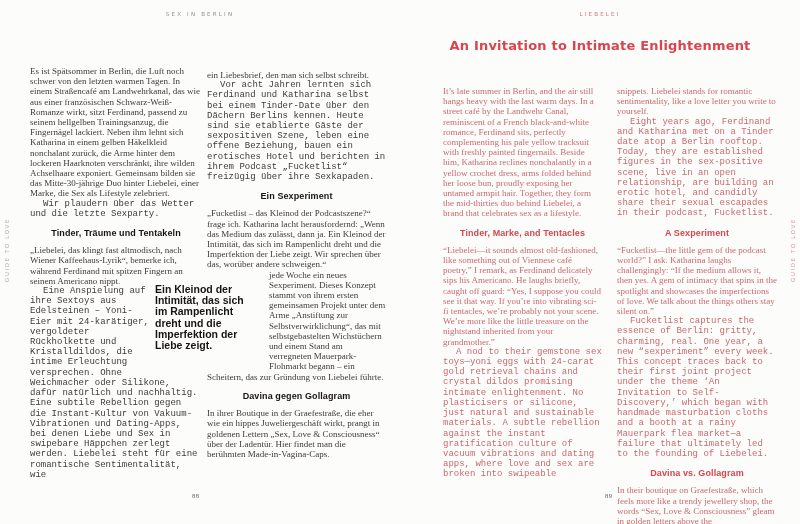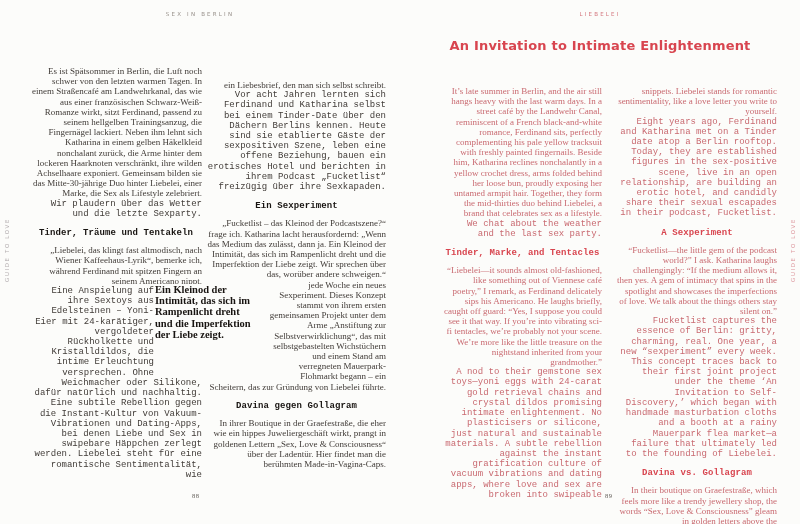--- a/index.html
+++ b/index.html
@@ -30,43 +30,43 @@
   #page-right .vlabel{right:4px;color:#dd9aa0;}
 
   .pagenum{
     position:absolute;top:492px;font-size:6.5px;color:#5f5a55;letter-spacing:.5px;
     font-family:"Liberation Serif", serif;
   }
   #page-left .pagenum{left:192px;}
   #page-right .pagenum{left:205px;}
 
   .col{position:absolute;font-size:9px;line-height:10.2px;color:#403b37;}
-  .col p{margin:0;text-align:right;}
+  .col p{margin:0;}
   .indent{text-indent:13px;font-family:Liberation Mono, monospace;}
   #l-col1{left:30px;top:66px;width:172px;}
-  #l-col2{left:207px;top:80px;width:179px;}
+  #l-col2{left:207px;top:70px;width:179px;}
   #r-col1{left:43px;top:86px;width:159px;}
   #r-col2{left:217px;top:86px;width:160px;}
   #page-right .col{color:#c96a71;}
 
   .heading{
-    font-family:Liberation Mono, monospace;font-weight:bold;font-size:9px;
+    font-family:Liberation Sans, sans-serif;font-weight:bold;font-size:9px;
     text-align:center;margin:9px 0 7px;color:#181411;letter-spacing:.1px;
   }
   #page-right .heading{color:#d8454f;}
 
   .article-title{
     position:absolute;top:38px;left:-10px;width:420px;text-align:center;
     font-family:"DejaVu Sans", sans-serif;font-weight:bold;font-size:13px;
     color:#d8454f;letter-spacing:.2px;
   }
 
   .pullquote{
     position:absolute;left:155px;top:284px;width:101px;
-    font-family:Liberation Serif, serif;font-weight:bold;
+    font-family:Liberation Sans, sans-serif;font-weight:bold;
     font-size:10.5px;line-height:11.2px;color:#181411;
     background:#fcfcfa;
   }
 
   .float-r{float:right;width:48px;height:90px;}
   .float-l{float:left;width:62px;height:96px;}
 </style>
 </head>
 <body>
 
@@ -100,21 +100,20 @@
 </div>
 
 <div class="page" id="page-right" lang="en">
   <div class="runhead">LIEBELEI</div>
   <div class="vlabel">GUIDE TO LOVE</div>
 
   <div class="article-title">An Invitation to Intimate Enlightenment</div>
 
   <div class="col" id="r-col1">
     <p>It’s late summer in Berlin, and the air still hangs heavy with the last warm days. In a street café by the Landwehr Canal, reminiscent of a French black-and-white romance, Ferdinand sits, perfectly complementing his pale yellow tracksuit with freshly painted fingernails. Beside him, Katharina reclines nonchalantly in a yellow crochet dress, arms folded behind her loose bun, proudly exposing her untamed armpit hair. Together, they form the mid-thirties duo behind Liebelei, a brand that celebrates sex as a lifestyle.</p>
-    <p class="indent">We chat about the weather and the last sex party.</p>
     <div class="heading">Tinder, Marke, and Tentacles</div>
     <p>“Liebelei—it sounds almost old-fashioned, like something out of Viennese café poetry,” I remark, as Ferdinand delicately sips his Americano. He laughs briefly, caught off guard: “Yes, I suppose you could see it that way. If you’re into vibrating sci-fi tentacles, we’re probably not your scene. We’re more like the little treasure on the nightstand inherited from your grandmother.”</p>
     <p class="indent">A nod to their gemstone sex toys—yoni eggs with 24-carat gold retrieval chains and crystal dildos promising intimate enlightenment. No plasticisers or silicone, just natural and sustainable materials. A subtle rebellion against the instant gratification culture of vacuum vibrations and dating apps, where love and sex are broken into swipeable</p>
   </div>
 
   <div class="col" id="r-col2">
     <p>snippets. Liebelei stands for romantic sentimentality, like a love letter you write to yourself.</p>
     <p class="indent">Eight years ago, Ferdinand and Katharina met on a Tinder date atop a Berlin rooftop. Today, they are established figures in the sex-positive scene, live in an open relationship, are building an erotic hotel, and candidly share their sexual escapades in their podcast, Fucketlist.</p>
     <div class="heading">A Sexperiment</div>
     <p>“Fucketlist—the little gem of the podcast world?” I ask. Katharina laughs challengingly: “If the medium allows it, then yes. A gem of intimacy that spins in the spotlight and showcases the imperfections of love. We talk about the things others stay silent on.”</p>

